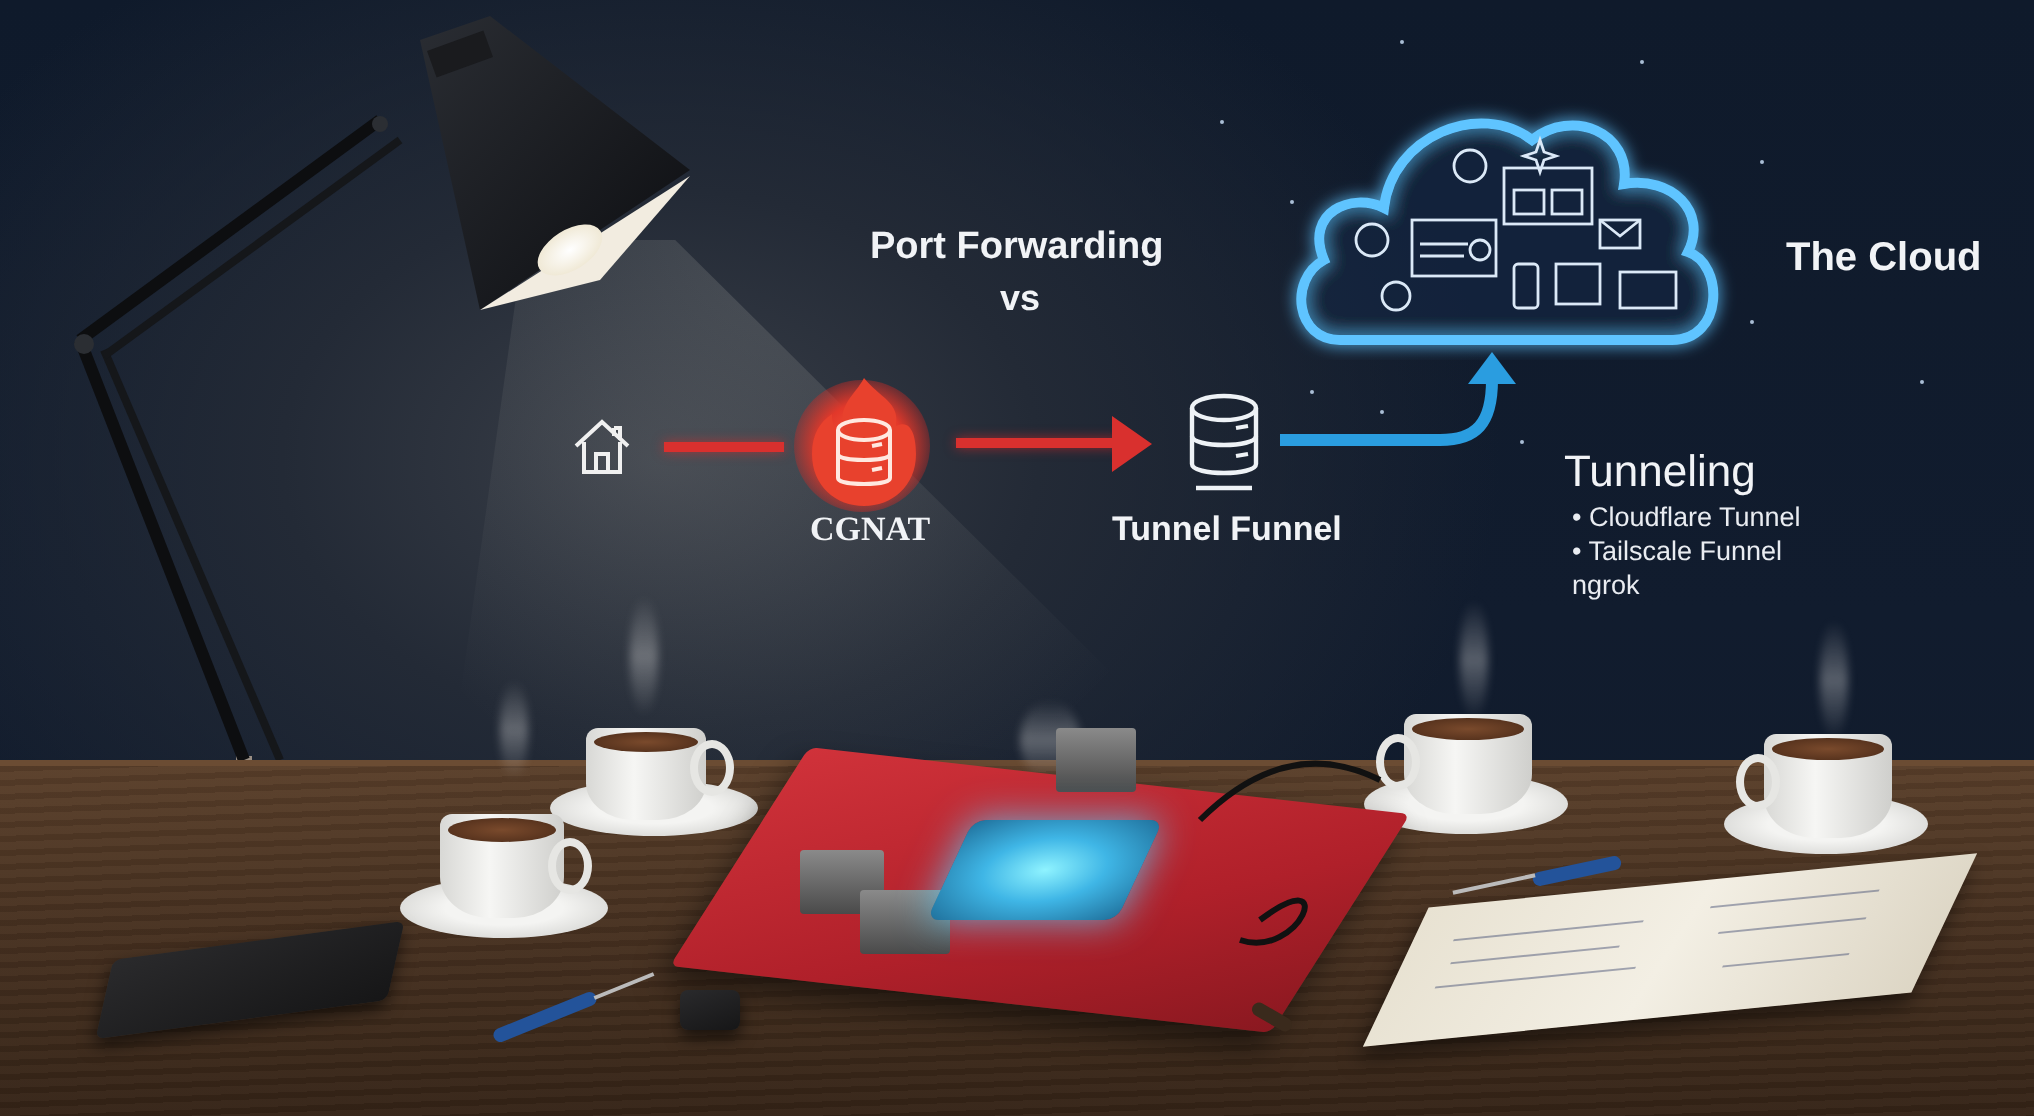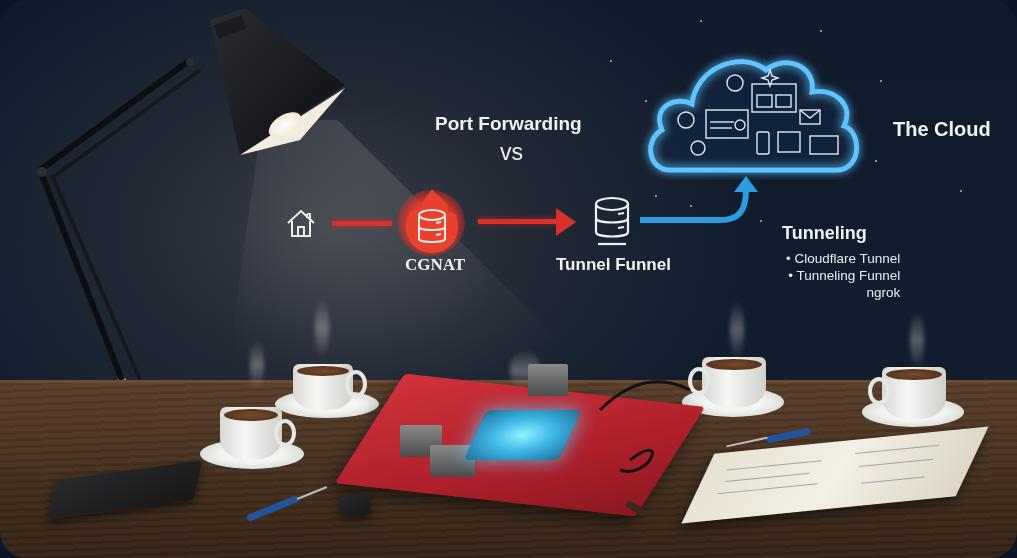--- a/index.html
+++ b/index.html
@@ -1,37 +1,37 @@
 <!DOCTYPE html>
 <html><head>
 <meta charset="utf-8">
 <style>
   html,body{margin:0;padding:0;}
   body{width:1017px;height:558px;overflow:hidden;background:#0d1626;font-family:"Liberation Sans",sans-serif;}
   .scene{position:relative;width:1017px;height:558px;overflow:hidden;
     background:radial-gradient(ellipse 420px 300px at 330px 230px,#3a3f48 0%,#232a36 45%,rgba(16,24,38,0) 100%),
-               linear-gradient(180deg,#0f1a2b 0%,#111c2e 55%,#121b2a 100%);border-radius:27px;}
+               linear-gradient(180deg,#0f1a2b 0%,#111c2e 55%,#121b2a 100%);}
   .lightcone{position:absolute;left:220px;top:120px;width:420px;height:300px;
     background:radial-gradient(ellipse at 40% 0%,rgba(210,210,200,0.18),rgba(0,0,0,0) 70%);
     clip-path:polygon(10% 0,28% 0,100% 100%,0 100%);}
   .desk{position:absolute;left:0;top:383px;width:1017px;height:175px;
     background:linear-gradient(180deg,#5a3f2a 0%,#4a3322 40%,#352417 100%);}
   .desk::before{content:"";position:absolute;inset:0;
     background:repeating-linear-gradient(178deg,rgba(0,0,0,0.08) 0 3px,rgba(255,255,255,0.02) 3px 7px);}
   .desk-edge{position:absolute;left:0;top:380px;width:1017px;height:5px;background:#6b4c33;}
   .abs{position:absolute;}
   .txt{color:#f1f3f6;position:absolute;white-space:nowrap;}
   .t-port{left:435px;top:113px;font-size:19px;font-weight:700;}
-  .t-vs{left:500px;top:139px;font-size:23px;font-weight:400;}
+  .t-vs{left:500px;top:139px;font-size:18px;font-weight:700;}
   .t-cloud{left:893px;top:118px;font-size:20px;font-weight:700;text-align:right;}
   .t-cgnat{left:405px;top:255px;font-size:17px;font-weight:700;font-family:Liberation Serif, serif;}
   .t-tserver{left:556px;top:255px;font-size:17px;font-weight:700;}
-  .t-tunnel{left:782px;top:223px;font-size:18px;font-weight:700;}
+  .t-tunnel{left:782px;top:223px;font-size:22px;font-weight:400;}
   .tlist{position:absolute;left:786px;top:250px;color:#e9ecf1;font-size:13.5px;line-height:17px;}
-  .tlist div{white-space:nowrap;text-align:right;}
+  .tlist div{white-space:nowrap;}
   .bar-red{position:absolute;height:5px;background:#d9302e;box-shadow:0 0 6px rgba(230,40,40,0.6);}
   .glow-red{position:absolute;left:397px;top:190px;width:68px;height:66px;border-radius:50%;
     background:radial-gradient(circle,#ff5a3a 0%,#e2382a 45%,rgba(200,30,30,0.25) 75%,rgba(0,0,0,0) 100%);}
   .cloud{position:absolute;left:640px;top:40px;width:230px;height:140px;}
   .star{position:absolute;width:2px;height:2px;background:#cfe6ff;border-radius:50%;opacity:.8;}
   .cup{position:absolute;}
   .cup .saucer{position:absolute;border-radius:50%;background:radial-gradient(ellipse,#f4f4f2 40%,#c9c9c6 100%);}
   .cup .body{position:absolute;border-radius:6px 6px 40% 40%;background:linear-gradient(90deg,#d8d8d5,#f6f6f4 40%,#cfcfcc);}
   .cup .coffee{position:absolute;border-radius:50%;background:radial-gradient(ellipse,#7a4a2c,#4a2a18);}
   .cup .handle{position:absolute;border:4px solid #e6e6e3;border-radius:50%;}
@@ -173,21 +173,21 @@
       <rect x="138" y="92" width="22" height="20"></rect>
       <rect x="170" y="96" width="28" height="18"></rect>
       <circle cx="58" cy="108" r="7"></circle>
     </g>
   </svg>
   <div class="txt t-cloud">The Cloud</div>
 
   <div class="txt t-tunnel">Tunneling</div>
   <div class="tlist">
     <div>• Cloudflare Tunnel</div>
-    <div>• Tunneling Funnel</div>
+    <div>• Tailscale Funnel</div>
     <div>ngrok</div>
   </div>
 
   <div class="desk-edge"></div>
   <div class="desk"></div>
 
   <div class="steam" style="left:315px;top:298px;height:60px;"></div>
   <div class="steam" style="left:250px;top:340px;height:50px;"></div>
   <div class="steam" style="left:730px;top:300px;height:60px;"></div>
   <div class="steam" style="left:910px;top:310px;height:60px;"></div>

